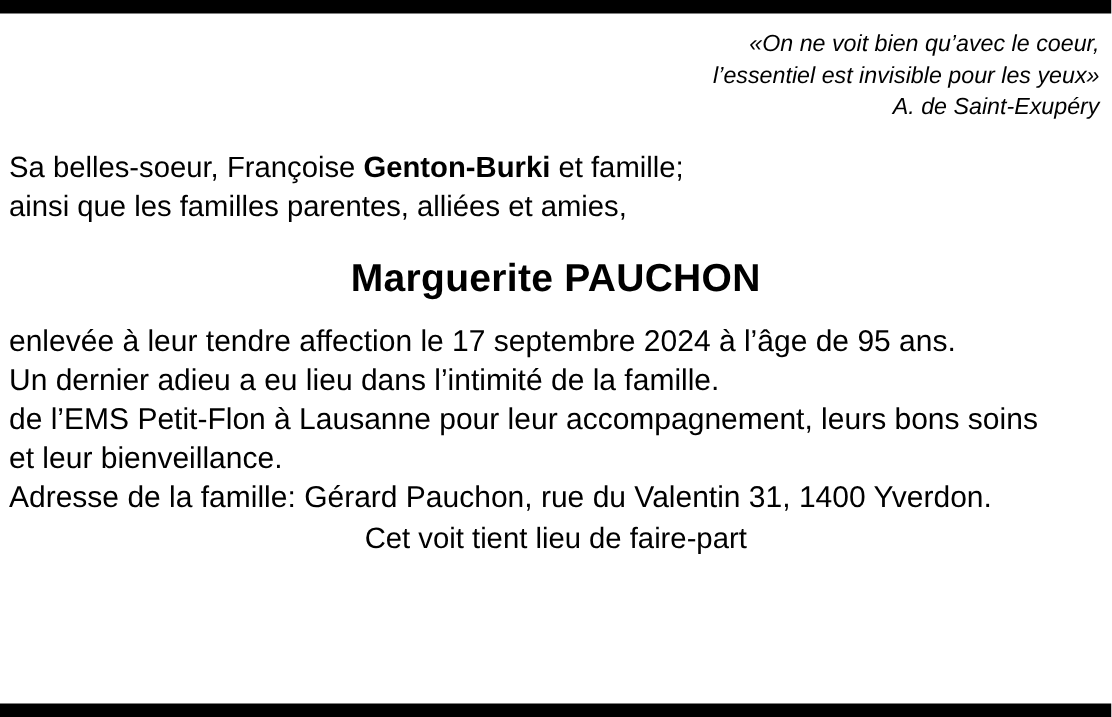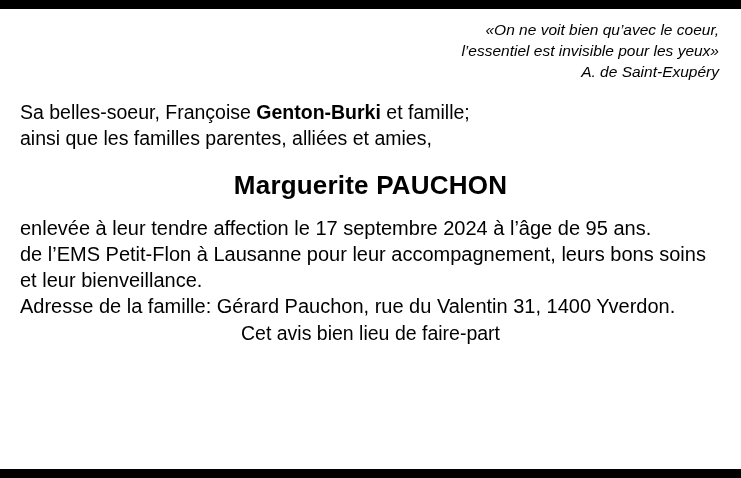--- a/index.html
+++ b/index.html
@@ -31,21 +31,21 @@
   .rule-bottom {
     height: 9px;
     background: #000000;
     width: 100%;
     flex: none;
     position: absolute;
     bottom: 0;
     left: 0;
   }
   .body-area {
-    padding: 0 20px;
+    padding: 0 6px;
     flex: 1 1 auto;
   }
   .epigraph {
     text-align: right;
     font-style: italic;
     font-size: 15.5px;
     line-height: 21px;
     margin-top: 10px;
     padding-right: 2px;
   }
@@ -112,24 +112,25 @@
 
     <div class="intro">
       <span class="line"><span>Sa belles-soeur, Françoise </span><b>Genton-Burki</b><span> et famille;</span></span>
       <span class="line">ainsi que les familles parentes, alliées et amies,</span>
     </div>
 
     <div class="deceased-name">Marguerite PAUCHON</div>
 
     <div class="tribute">
       <span class="line">enlevée à leur tendre affection le 17 septembre 2024 à l’âge de 95 ans.</span>
+      <span class="line">Un dernier adieu a eu lieu dans l’intimité de la famille.</span>
       <span class="line">de l’EMS Petit-Flon à Lausanne pour leur accompagnement, leurs bons soins</span>
       <span class="line">et leur bienveillance.</span>
       <span class="line">Adresse de la famille: Gérard Pauchon, rue du Valentin 31, 1400 Yverdon.</span>
     </div>
 
-    <div class="closing">Cet avis bien lieu de faire-part</div>
+    <div class="closing">Cet voit tient lieu de faire-part</div>
 
   </div>
 
   <div class="rule-bottom"></div>
 
 </div>
 
 </body></html>

